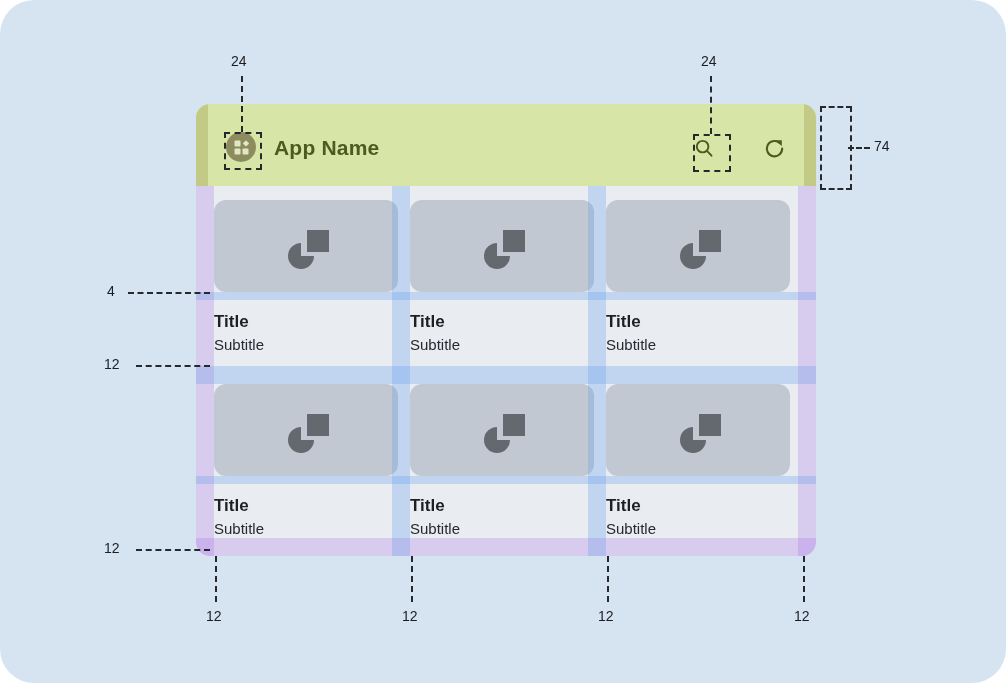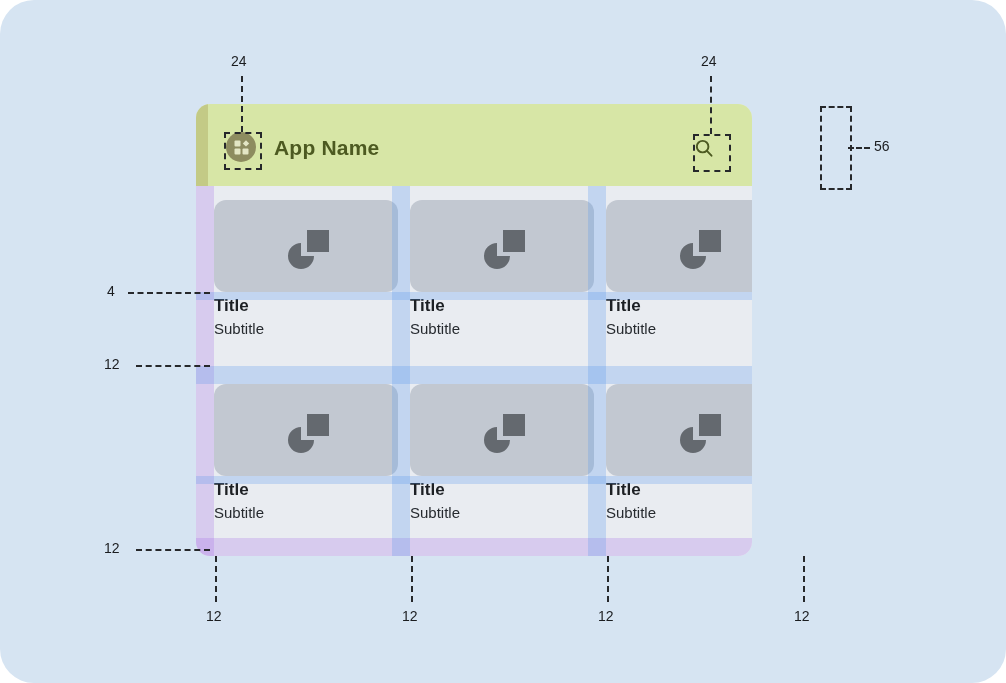--- a/index.html
+++ b/index.html
@@ -21,21 +21,21 @@
     background: #d6e4f2;
     border-radius: 34px;
     overflow: hidden;
   }
 
   
   #device {
     position: absolute;
     left: 196px;
     top: 104px;
-    width: 556px;
+    width: 620px;
     height: 452px;
     border-radius: 14px;
     overflow: hidden;
     background: #e9ecf1;
   }
 
   
   #appbar {
     position: absolute;
     left: 0;
@@ -115,21 +115,21 @@
   .thumb {
     width: 184px;
     height: 92px;
     background: #c2c8d1;
     border-radius: 12px;
     display: flex;
     align-items: center;
     justify-content: center;
   }
   .card-text {
-    padding-top: 4px;
+    padding-top: 20px;
   }
   .card-title {
     font-size: 17px;
     font-weight: 700;
     color: #1d2024;
     line-height: 20px;
   }
   .card-subtitle {
     font-size: 15px;
     font-weight: 400;
@@ -299,21 +299,21 @@
   <div class="ann-label" style="left:231px; top:53px;">24</div>
   <div class="dash-v" style="left:241px; top:76px; height:56px;"></div>
   <div class="dash-box" style="left:224px; top:132px; width:34px; height:34px;"></div>
 
   <div class="ann-label" style="left:701px; top:53px;">24</div>
   <div class="dash-v" style="left:710px; top:76px; height:58px;"></div>
   <div class="dash-box" style="left:693px; top:134px; width:34px; height:34px;"></div>
 
   <div class="dash-box" style="left:820px; top:106px; width:28px; height:80px;"></div>
   <div class="dash-h" style="left:848px; top:147px; width:22px;"></div>
-  <div class="ann-label" style="left:874px; top:138px;">56</div>
+  <div class="ann-label" style="left:874px; top:138px;">74</div>
 
   <div class="ann-label" style="left:107px; top:283px;">4</div>
   <div class="dash-h" style="left:128px; top:292px; width:82px;"></div>
 
   <div class="ann-label" style="left:104px; top:356px;">12</div>
   <div class="dash-h" style="left:136px; top:365px; width:74px;"></div>
 
   <div class="ann-label" style="left:104px; top:540px;">12</div>
   <div class="dash-h" style="left:136px; top:549px; width:74px;"></div>
 

